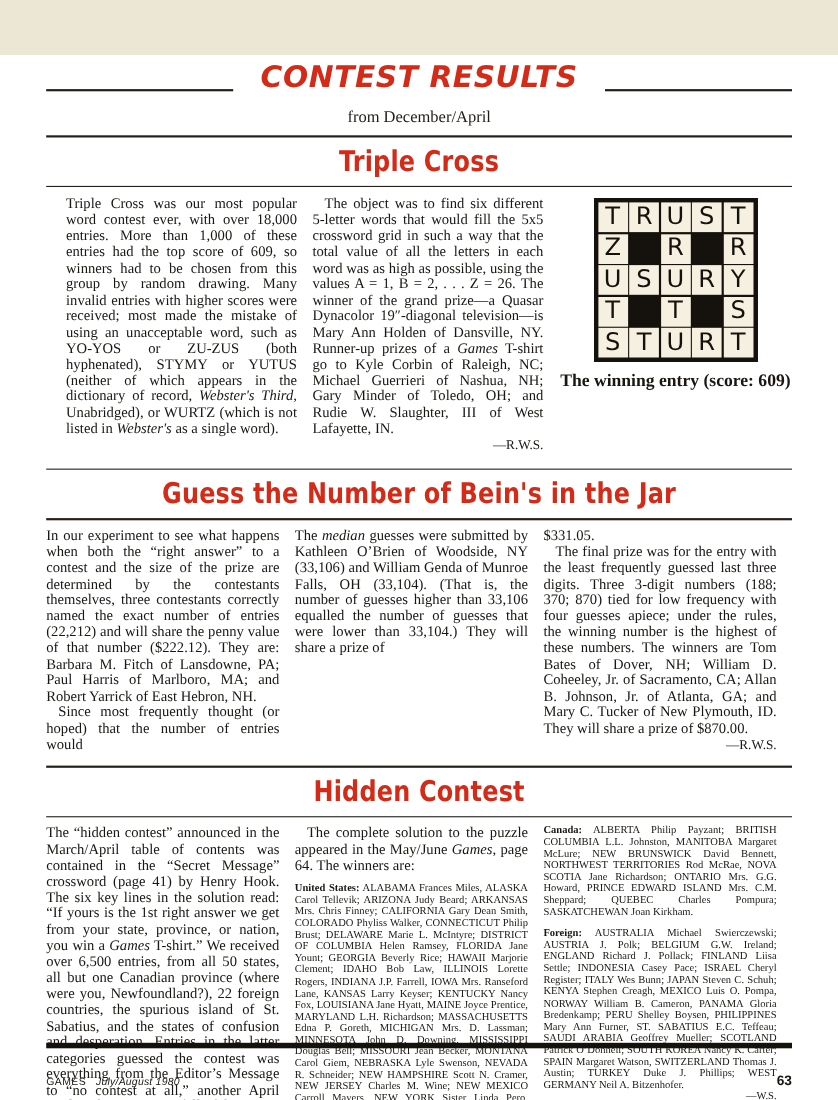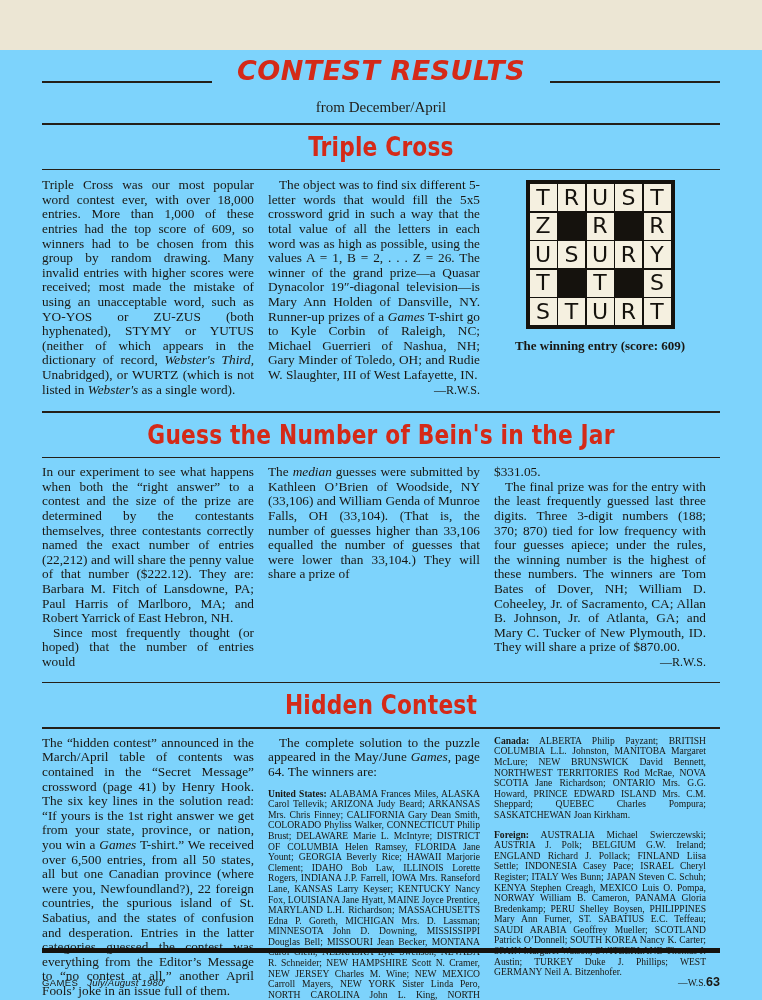--- a/index.html
+++ b/index.html
@@ -11,21 +11,21 @@
     width: 762px;
     height: 1000px;
     overflow: hidden;
     font-family: "Liberation Serif", serif;
     color: #1a1712;
     position: relative;
   }
   .page {
     width: 762px;
     height: 1000px;
-    background: #7dd3fc;
+    background: #ffffff;
     position: relative;
     box-sizing: border-box;
   }
   .band-top {
     position: absolute;
     left: 0; top: 0;
     width: 762px; height: 50px;
     background: #ece6d4;
   }
   .content {
@@ -141,21 +141,21 @@
     font-family: "DejaVu Sans", sans-serif;
     font-size: 22px;
     line-height: 22px;
     color: #15120d;
   }
   .xw-cell.black { background: #15120d; }
   .xw-caption {
     margin-top: 9px;
     font-family: "Liberation Serif", serif;
     font-weight: bold;
-    font-size: 13px;
+    font-size: 16px;
     text-align: left;
     color: #1a1712;
   }
 
   
   p.tiny {
     margin: 0;
     font-size: 9.6px;
     line-height: 10.6px;
     text-align: justify;
@@ -195,21 +195,21 @@
     font-style: italic;
     margin-left: 9px;
     letter-spacing: 0.2px;
   }
   .footer-page {
     font-size: 12.5px;
     font-weight: bold;
     color: #1a1712;
   }
 
-  .s1-cols { padding-top: 8px; }
+  .s1-cols { padding-top: 8px; margin-left: 18px; }
   .s1-cols .col.third { width: 212px; }
 </style>
 </head>
 <body>
 
 <div class="page">
 
   <div class="band-top"></div>
 
   <div class="content">

